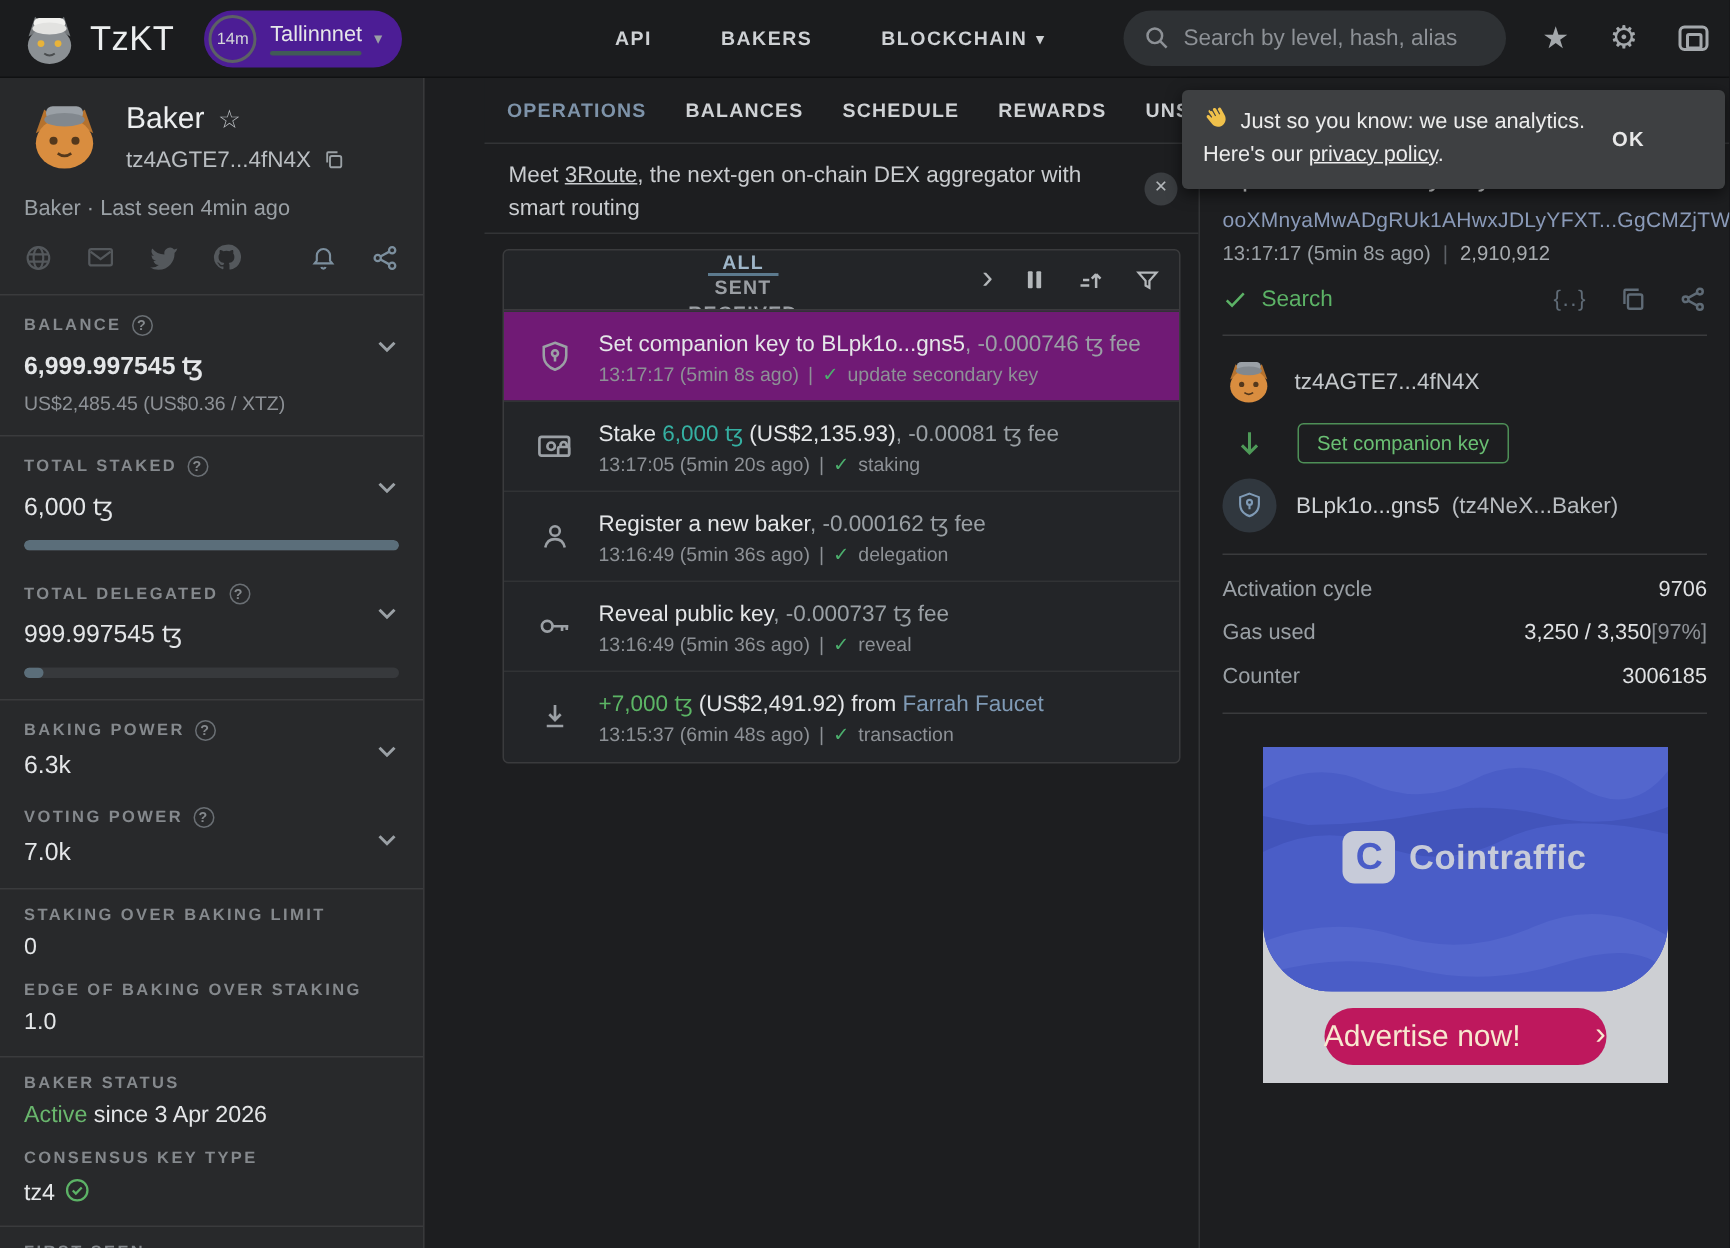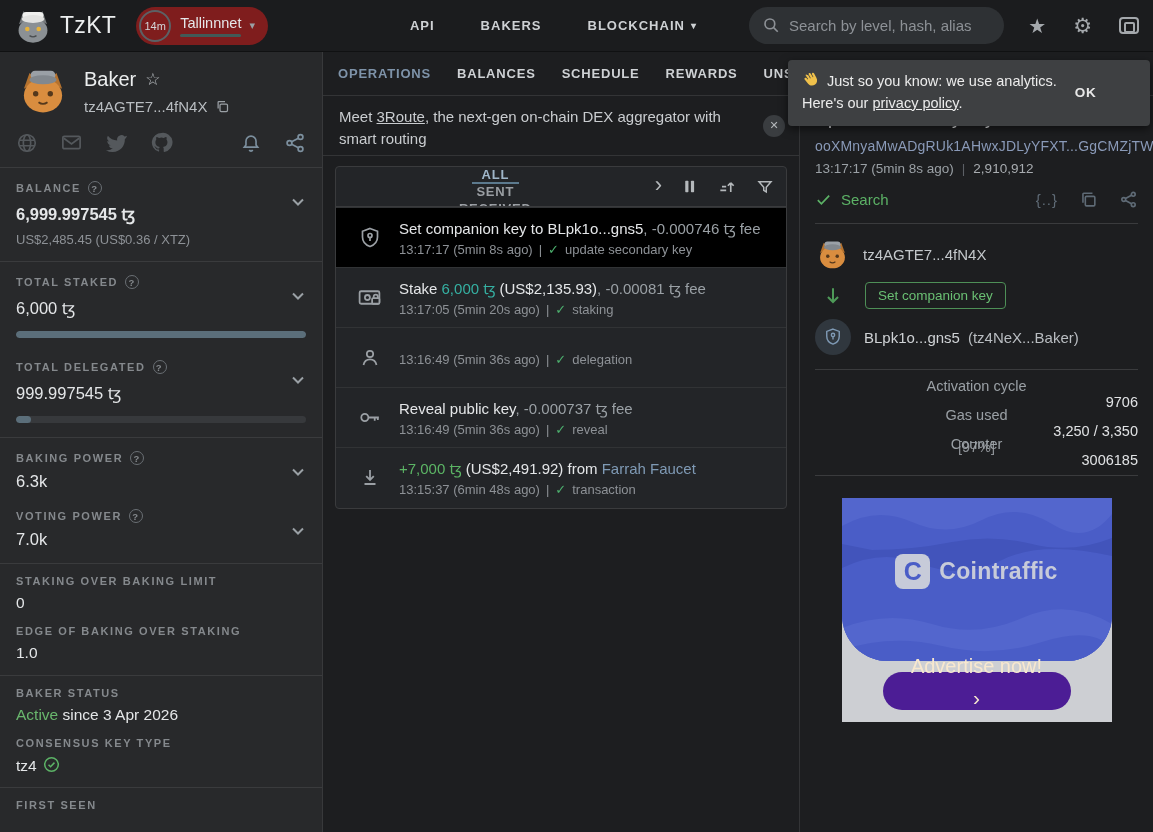--- a/index.html
+++ b/index.html
@@ -4,41 +4,41 @@
 <style>
   * { margin:0; padding:0; box-sizing:border-box; }
   html,body { background:#141517; }
   body { font-family:"Liberation Sans", sans-serif; }
   #app { position:relative; width:1153px; height:832px; background:#1d1e20; overflow:hidden; color:#d6d8da; }
 
   
   .navbar { position:absolute; top:0; left:0; right:0; height:52px; background:#1b1c1e; border-bottom:1px solid #101112; display:flex; align-items:center; padding:0 14px 0 12px; z-index:5; }
   .brand-wrap { display:flex; align-items:center; gap:6px; }
   .brand { font-size:23px; color:#eceeef; letter-spacing:.3px; }
-  .net-pill { display:flex; align-items:center; background:#7f1d1d; border-radius:19px; height:38px; padding:3px 13px 3px 3px; margin-left:20px; cursor:pointer; }
+  .net-pill { display:flex; align-items:center; background:#4c1d95; border-radius:19px; height:38px; padding:3px 13px 3px 3px; margin-left:20px; cursor:pointer; }
   .net-ring { width:32px; height:32px; border-radius:50%; border:2px solid #5c6165; display:flex; align-items:center; justify-content:center; font-size:11px; color:#d4d7d9; }
   .net-name-col { display:flex; flex-direction:column; margin-left:9px; }
   .net-name { font-size:14.5px; color:#e5e7e9; }
   .net-bar { height:3px; width:100%; background:#415a57; border-radius:2px; margin-top:3px; }
   .net-caret { margin-left:8px; color:#9aa0a5; font-size:11px; }
   .nav-menu { display:flex; gap:46px; margin-left:142px; }
   .nav-item { font-size:13px; font-weight:bold; letter-spacing:1px; color:#ced1d4; cursor:pointer; display:flex; align-items:center; gap:6px; }
   .nav-caret { font-size:10px; color:#ced1d4; }
   .search-box { position:relative; margin-left:52px; width:300px; height:37px; }
   .search-box input { width:100%; height:100%; border-radius:19px; background:#2e3134; border:none; outline:none; color:#c4c8cb; font-size:15px; padding:0 14px 0 40px; font-family:"Liberation Sans",sans-serif; }
   .search-box input::placeholder { color:#8d9196; }
   .search-glyph { position:absolute; left:13px; top:9px; }
   .nav-icons { display:flex; align-items:center; gap:27px; margin-left:24px; }
   .nav-star { font-size:20px; color:#a4a8ac; cursor:pointer; }
   .nav-gear { font-size:21px; color:#a4a8ac; cursor:pointer; }
   .wallet-ic { position:relative; width:20px; height:17px; border:2px solid #a4a8ac; border-radius:4px; cursor:pointer; }
   .wallet-ic::after { content:""; position:absolute; right:2px; top:3px; width:7px; height:7px; border:2px solid #a4a8ac; border-radius:2px; }
 
   
-  .sidebar { position:absolute; top:52px; left:0; width:323px; bottom:0; background:#28292b; border-right:1px solid #38393b; overflow:hidden; }
+  .sidebar { position:absolute; top:52px; left:0; width:283px; bottom:0; background:#28292b; border-right:1px solid #38393b; overflow:hidden; }
   .sb-divider { border-top:1px solid #3a3b3d; }
   .profile { padding:12px 16px 0 16px; }
   .profile-top { display:flex; }
   .profile-txt { margin-left:14px; padding-top:4px; }
   .profile-title-row { display:flex; align-items:center; gap:9px; }
   .profile-title { font-size:20px; color:#eceeef; }
   .star-out { font-size:17px; color:#b9bdc1; cursor:pointer; }
   .addr-row { display:flex; align-items:center; gap:8px; margin-top:7px; }
   .addr { font-size:15px; color:#b9bdc1; }
   .profile-meta { font-size:14.5px; color:#9aa0a5; margin-top:13px; }
@@ -71,21 +71,21 @@
   .ops-card { position:absolute; left:12px; top:70px; width:452px; height:343px; border:1px solid #3a3b3d; border-radius:4px; background:#232528; overflow:hidden; }
   .card-head { display:flex; align-items:center; height:40px; border-bottom:1px solid #3a3b3d; padding:0 12px 0 8px; }
   .ftabs { display:flex; width:306px; overflow:hidden; height:100%; align-items:center;flex-direction:column; }
   .ftab { font-size:13px; font-weight:bold; letter-spacing:.8px; color:#9a9ea3; padding:0 10px; margin:0 5px; display:flex; align-items:center; cursor:pointer; border-bottom:2px solid transparent; white-space:nowrap; }
   .ftab.active { color:#9fb6c9; border-bottom-color:#5c7a8e; }
   .head-icons { display:flex; align-items:center; gap:19px; margin-left:8px; }
   .chev-right-glyph { font-size:22px; color:#b4b8bb; line-height:0; margin-top:-3px; cursor:pointer; }
 
   .op-row { display:flex; align-items:center; height:60px; padding:0 14px 0 20px; border-top:1px solid #313335; cursor:pointer; }
   .op-row:first-of-type { border-top:none; }
-  .op-row.selected { background:#000000; }
+  .op-row.selected { background:#701a75; }
   .op-icon { width:27px; display:flex; justify-content:center; }
   .op-txt { margin-left:16px; }
   .op-l1 { font-size:15px; color:#e4e6e8; }
   .op-l1 .dim { color:#9aa0a5; }
   .op-l1 .teal { color:#35b0a2; cursor:pointer; }
   .op-l1 .grn { color:#5cb565; }
   .op-l1 .lnk { color:#7f9ab5; cursor:pointer; }
   .op-l2 { font-size:13px; color:#8d9196; margin-top:4px; display:flex; align-items:center; gap:6px; }
   .op-l2 .chk { color:#4caf6d; font-size:13px; }
 
@@ -102,32 +102,32 @@
   .raw-ic { font-size:15px; color:#5f6b76; letter-spacing:1px; cursor:pointer; }
   .dt-sender-row { display:flex; align-items:center; gap:13px; margin-top:13px; }
   .dt-sender { font-size:15px; color:#c3c7ca; cursor:pointer; }
   .dt-arrow-row { display:flex; align-items:center; gap:21px; margin-top:10px; }
   .dt-badge { border:1px solid #4e8f57; color:#6abf73; border-radius:4px; font-size:13.5px; padding:5px 12px; }
   .dt-key-row { display:flex; align-items:center; gap:13px; margin-top:10px; padding-bottom:14px; }
   .shield-circle { width:36px; height:36px; border-radius:50%; background:#30373e; display:flex; align-items:center; justify-content:center; }
   .dt-key-txt { font-size:15px; color:#cfd2d5; }
   .dt-key-txt .sub { color:#b9bdc1; margin-left:8px; }
   .kv-section { padding:8px 0 10px 0; }
-  .kv-row { display:flex; align-items:center; height:29px; font-size:14.5px;flex-direction:column; }
+  .kv-row { display:flex; align-items:center; height:29px; font-size:14.5px; }
   .kv-label { color:#9aa0a5; }
   .kv-val { margin-left:auto; color:#e0e2e4; }
   .kv-extra { color:#8d9196; margin-left:0; }
 
   
   .ad { position:relative; width:270px; height:224px; margin:22px auto 0 auto; background:#cdcfd3; overflow:hidden; }
   .ad-blue { position:absolute; top:0; left:0; width:270px; height:163px; background:#4a5dc7; border-radius:0 0 46px 46px; overflow:hidden; }
   .ad-logo { position:absolute; top:56px; left:0; width:100%; display:flex; align-items:center; justify-content:center; gap:9px; }
   .ad-c-badge { width:35px; height:35px; border-radius:8px; background:#c7cbd9; color:#4a5dc7; font-size:25px; font-weight:bold; display:flex; align-items:center; justify-content:center; }
   .ad-brand { font-size:23px; font-weight:bold; color:#c7cbd9; letter-spacing:.3px; }
-  .ad-btn { position:absolute; left:41px; bottom:12px; width:188px; height:38px; background:#4c1d95; border-radius:19px; display:flex; align-items:center; justify-content:flex-end; gap:10px; color:#f8e8cf; font-size:20px; cursor:pointer;flex-direction:column; }
+  .ad-btn { position:absolute; left:41px; bottom:12px; width:188px; height:38px; background:#be185d; border-radius:19px; display:flex; align-items:center; justify-content:space-between; gap:10px; color:#f8e8cf; font-size:20px; cursor:pointer; }
   .ad-btn-chev { font-size:21px; margin-top:-2px; }
 
   
   .toast { position:absolute; top:60px; right:3px; width:362px; background:#3e4042; border-radius:4px; padding:11px 16px 11px 14px; display:flex; align-items:center; z-index:20; box-shadow:0 3px 10px rgba(0,0,0,.55); }
   .toast-txt { font-size:14.5px; color:#ececec; line-height:1.5; }
   .toast-txt a { color:#ececec; text-decoration:underline; cursor:pointer; }
   .toast-ok { margin-left:14px; font-size:13.5px; font-weight:bold; letter-spacing:.8px; color:#e8e8e8; cursor:pointer; padding:6px 4px; }
   .wave-ic { vertical-align:-3px; margin-right:4px; }
 
   svg.icn { display:block; }
@@ -205,20 +205,21 @@
           </div>
           <div class="addr-row">
             <span class="addr">tz4AGTE7...4fN4X</span>
             <svg class="icn" width="15" height="15" viewBox="0 0 24 24" fill="none" stroke="#9aa0a5" stroke-width="2">
                 <rect x="8" y="8" width="12" height="12" rx="2"></rect>
                 <path d="M5 15V5a1 1 0 0 1 1-1h10"></path>
               </svg>
           </div>
         </div>
       </div>
+      <div class="profile-meta">Baker · Last seen 4min ago</div>
       <div class="social-row">
         <svg class="icn" width="22" height="22" viewBox="0 0 24 24" fill="none" stroke="#54585c" stroke-width="1.8">
             <circle cx="12" cy="12" r="9"></circle>
             <ellipse cx="12" cy="12" rx="4" ry="9"></ellipse>
             <path d="M3.5 9h17M3.5 15h17"></path>
           </svg>
         <svg class="icn" width="23" height="23" viewBox="0 0 24 24" fill="none" stroke="#54585c" stroke-width="1.8">
             <rect x="3" y="5.5" width="18" height="13" rx="1.5"></rect>
             <path d="M4 7.5l8 6 8-6"></path>
           </svg>
@@ -445,20 +446,21 @@
       </div>
 
       <div class="op-row">
         <span class="op-icon">
             <svg class="icn" width="24" height="24" viewBox="0 0 24 24" fill="none" stroke="#9ba0a5" stroke-width="1.7">
               <circle cx="12" cy="8" r="3.2"></circle>
               <path d="M5.5 19c.8-3.8 3.4-5.6 6.5-5.6s5.7 1.8 6.5 5.6"></path>
             </svg>
           </span>
         <div class="op-txt">
+          <div class="op-l1"><span>Register a new baker</span><span class="dim">, -0.000162 ꜩ fee</span></div>
           <div class="op-l2">
               <span>13:16:49 (5min 36s ago)</span>
               <span>|</span>
               <span class="chk">✓</span>
               <span>delegation</span>
             </div>
         </div>
       </div>
 
       <div class="op-row">

